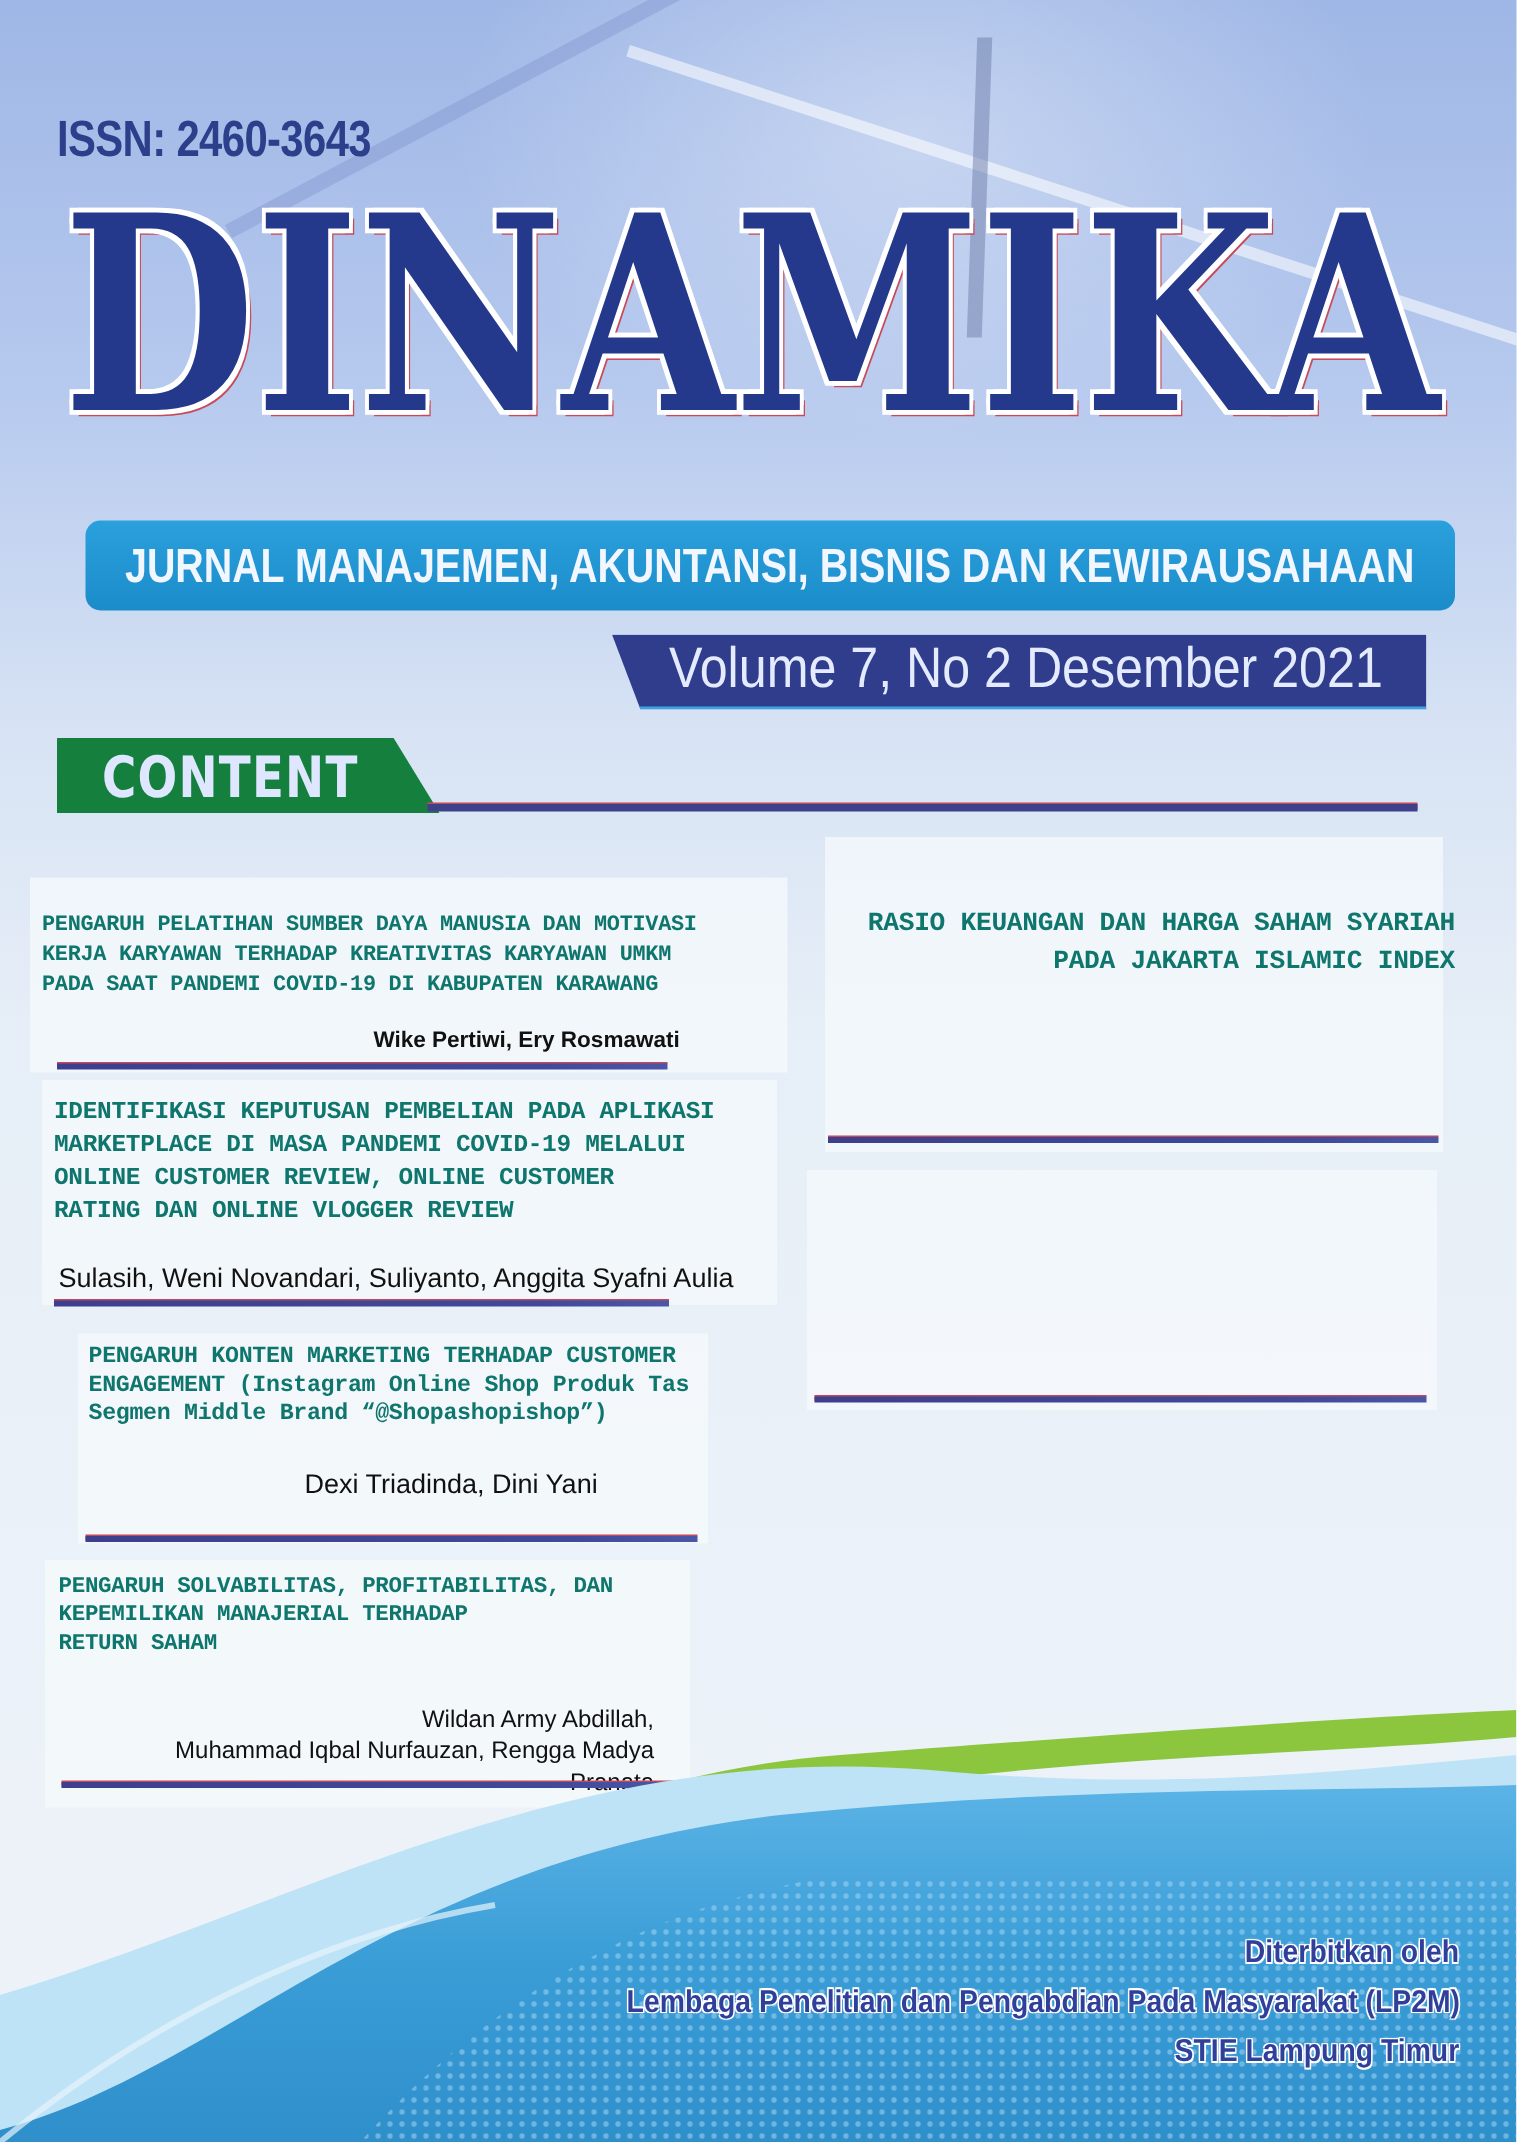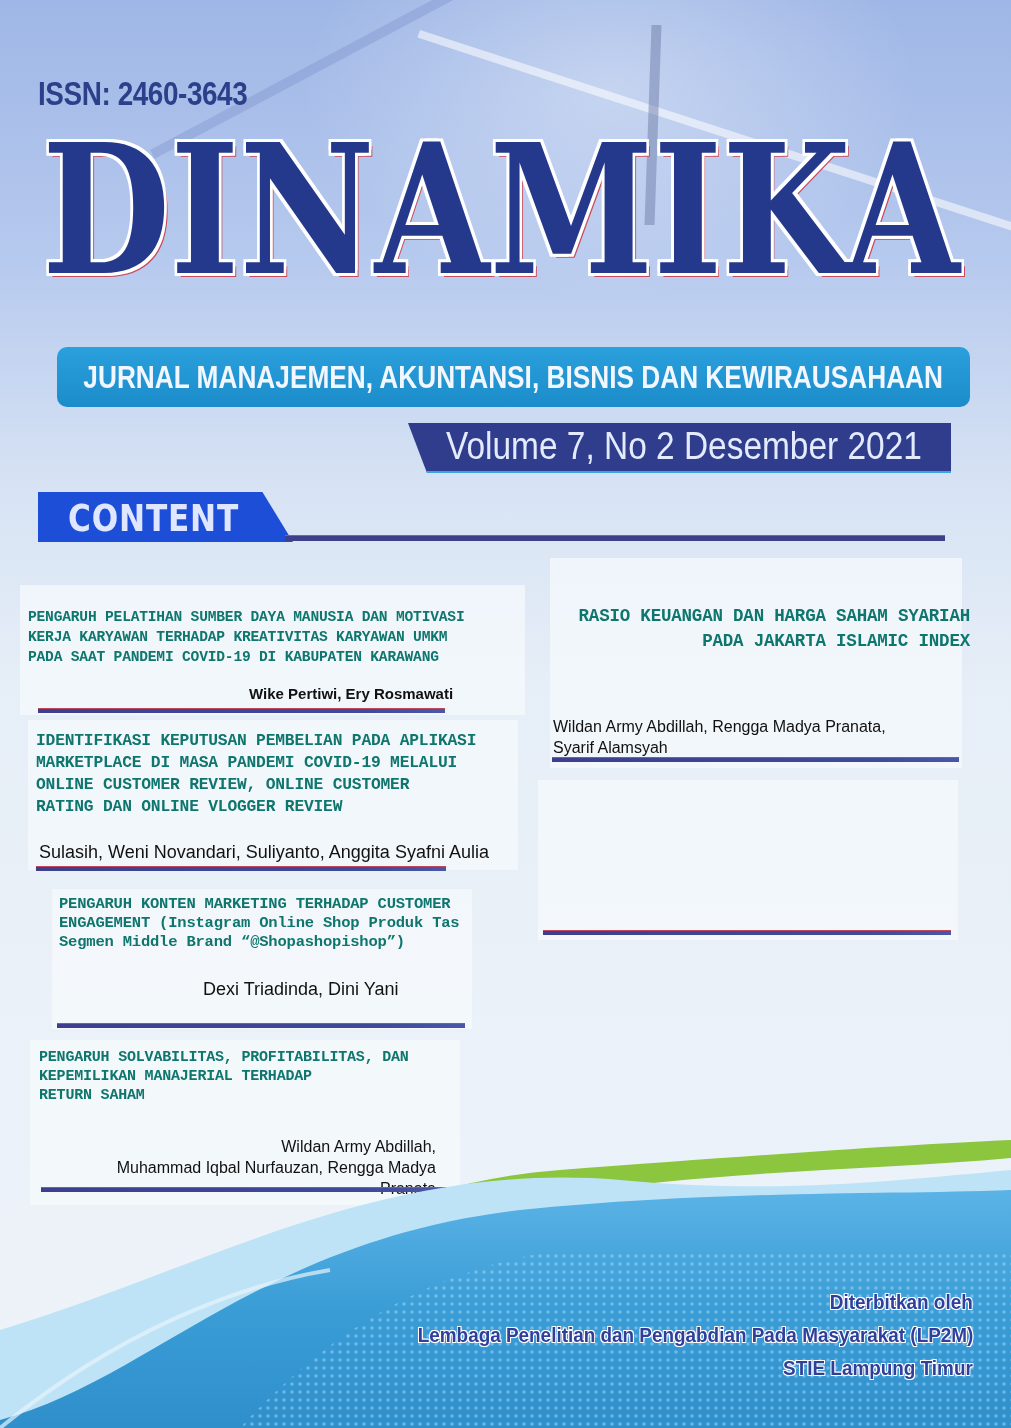--- a/index.html
+++ b/index.html
@@ -49,21 +49,21 @@
     clip-path: polygon(0 0, 100% 0, 100% 100%, 3.5% 100%);
     border-bottom: 2px solid #3aa3e0;
   }
   .volume-text {
     position: absolute; left: 38px; top: 2px; font-family: "Liberation Sans", sans-serif;
     font-size: 38px; color: #e4ebff; white-space: nowrap; transform: scaleX(0.88); transform-origin: left top;
   }
 
   
   .content-tab {
-    left: 38px; top: 492px; width: 255px; height: 50px; background: #1d4ed8;
+    left: 38px; top: 492px; width: 255px; height: 50px; background: #15803d;
     clip-path: polygon(0 0, 88% 0, 100% 100%, 0 100%);
   }
   .content-text {
     position: absolute; left: 30px; top: 4px; font-family: "DejaVu Sans", sans-serif;
     font-weight: 700; font-size: 38px; color: #dfe6ff; transform: scaleX(0.82); transform-origin: left top;
     letter-spacing: 1px;
   }
   .content-rule { left: 285px; top: 536px; width: 660px; height: 5px; background: #3e418a; box-shadow: 0 -1px 0 #c24a5a; }
 
   
@@ -145,22 +145,20 @@
 Muhammad Iqbal Nurfauzan, Rengga Madya Pranata</div>
   <div class="abs art-title" style="left:9px;top:8px;font-size:15px;line-height:19px;">PENGARUH SOLVABILITAS, PROFITABILITAS, DAN
 KEPEMILIKAN MANAJERIAL TERHADAP
 RETURN SAHAM</div>
   <div class="abs rule" style="left:11px;top:148px;width:408px;"></div>
 </div>
 
 <div class="abs card" style="left:522px;top:558px;width:412px;height:210px;margin-left:28px;">
   <div class="abs art-title" style="left:10px;top:46px;font-size:17.5px;line-height:25px;text-align:right;width:410px;">RASIO KEUANGAN DAN HARGA SAHAM SYARIAH
 PADA JAKARTA ISLAMIC INDEX</div>
-  <div class="abs art-authors" style="left:3px;top:158px;font-size:16px;">Wildan Army Abdillah, Rengga Madya Pranata,
-Syarif Alamsyah</div>
   <div class="abs rule" style="left:2px;top:200px;width:407px;"></div>
 </div>
 
 <div class="abs card" style="left:538px;top:780px;width:420px;height:160px;">
   <div class="abs rule" style="left:5px;top:151px;width:408px;"></div>
 </div>
 
 <svg class="abs wave" viewBox="0 0 1011 328" preserveAspectRatio="none">
   <defs>
     <linearGradient id="blueFill" x1="0" y1="0" x2="0" y2="1">

